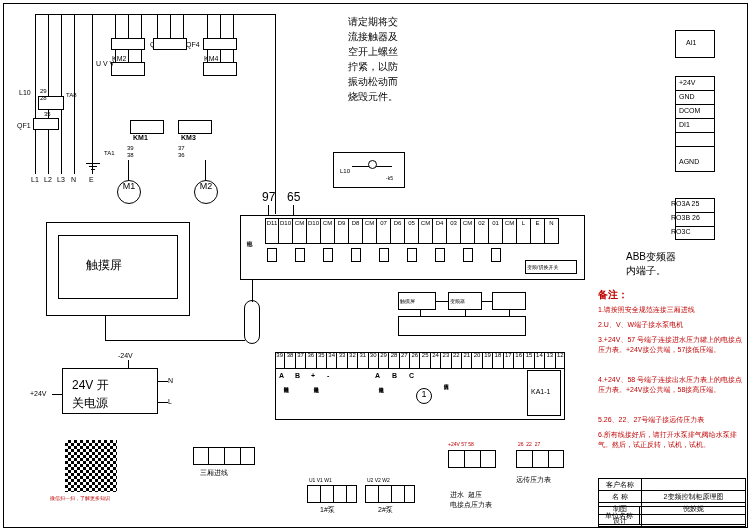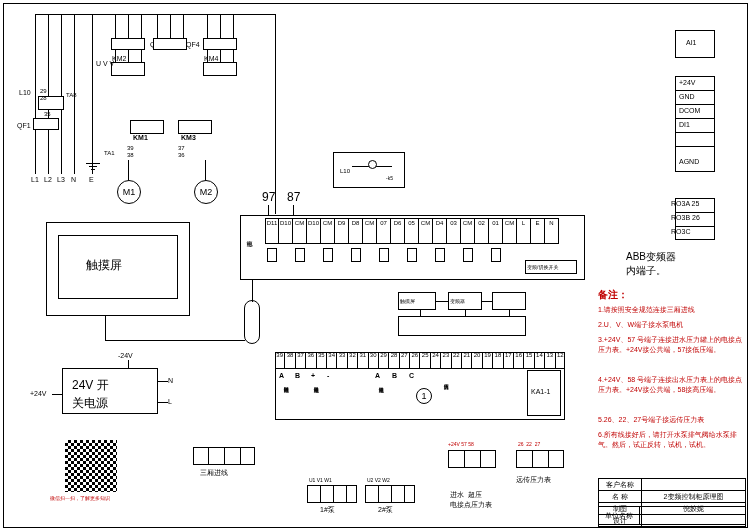--- a/index.html
+++ b/index.html
@@ -14,21 +14,21 @@
   .txt{position:absolute;font-size:9px;color:#000;line-height:1.25;white-space:pre;}
   .txtw{position:absolute;font-size:9px;color:#000;line-height:1.45;}
   .red{color:#c00000;}
   .vert{writing-mode:vertical-rl;text-orientation:upright;}
   .tiny{font-size:6px;}
   .xtiny{font-size:5px;}
   .sm{font-size:7px;}
   .md{font-size:10px;}
   .lg{font-size:12px;}
   .b{font-weight:bold;}
-  .circ{position:absolute;border:1px solid #000;border-radius:50%;display:flex;align-items:center;justify-content:center;font-size:9px;background:#fff;}
+  .circ{position:absolute;border:1px solid #000;border-radius:50%;display:flex;justify-content:center;font-size:9px;background:#fff;}
   .termrow{display:flex;}
   .term{border:1px solid #000;border-left:none;width:14px;height:26px;font-size:6px;display:flex;align-items:flex-start;justify-content:center;padding-top:1px;box-sizing:border-box;background:#fff;}
   .term:first-child{border-left:1px solid #000;}
   table.tb{border-collapse:collapse;font-size:7px;}
   table.tb td{border:1px solid #000;padding:0 1px;height:11px;text-align:center;}
   .qr{position:absolute;width:52px;height:52px;background:
      repeating-conic-gradient(#000 0 25%, #fff 0 50%) 0 0/6px 6px;
      border:2px solid #fff;outline:1px solid #fff;}
 </style>
 </head>
@@ -106,20 +106,26 @@
 
   <div class="ln v" style="left:128px;top:160px;height:22px;"></div>
   <div class="ln v" style="left:205px;top:160px;height:22px;"></div>
   <div class="circ" style="left:117px;top:180px;width:22px;height:22px;">
       <span>M1</span>
     </div>
   <div class="circ" style="left:194px;top:180px;width:22px;height:22px;">
       <span>M2</span>
     </div>
 
+  <div class="txt md" style="left:348px;top:14px;line-height:1.5;">请定期将交
+流接触器及
+空开上螺丝
+拧紧，以防
+振动松动而
+烧毁元件。</div>
 
   <div class="box" style="left:333px;top:152px;width:72px;height:36px;"></div>
   <div class="txt tiny" style="left:340px;top:168px;">L10</div>
   <div class="ln h" style="left:352px;top:166px;width:40px;"></div>
   <div class="circ" style="left:368px;top:160px;width:7px;height:7px;"></div>
   <div class="txt xtiny" style="left:386px;top:175px;">-k5</div>
 
   <div class="box" style="left:675px;top:30px;width:40px;height:28px;"></div>
   <div class="txt sm" style="left:686px;top:39px;">AI1</div>
   <div class="box" style="left:675px;top:76px;width:40px;height:96px;"></div>
@@ -137,21 +143,21 @@
   <div class="box" style="left:675px;top:198px;width:40px;height:42px;"></div>
   <div class="ln h" style="left:675px;top:212px;width:40px;"></div>
   <div class="ln h" style="left:675px;top:226px;width:40px;"></div>
   <div class="txt sm" style="left:671px;top:200px;">RO3A 25</div>
   <div class="txt sm" style="left:671px;top:214px;">RO3B 26</div>
   <div class="txt sm" style="left:671px;top:228px;">RO3C</div>
   <div class="txt md" style="left:626px;top:250px;line-height:1.4;">ABB变频器
 内端子。</div>
 
   <div class="txt lg" style="left:262px;top:190px;">97</div>
-  <div class="txt lg" style="left:287px;top:190px;">87</div>
+  <div class="txt lg" style="left:287px;top:190px;">65</div>
   <div class="ln v" style="left:268px;top:205px;height:12px;"></div>
   <div class="ln v" style="left:293px;top:205px;height:12px;"></div>
 
   <div class="box" style="left:240px;top:215px;width:345px;height:65px;"></div>
   <div class="txt tiny vert" style="left:245px;top:236px;">电源</div>
 
   <div class="abs termrow" style="left:265px;top:218px;">
     <div class="term">D11</div>
     <div class="term">D10</div>
     <div class="term">CM</div>

